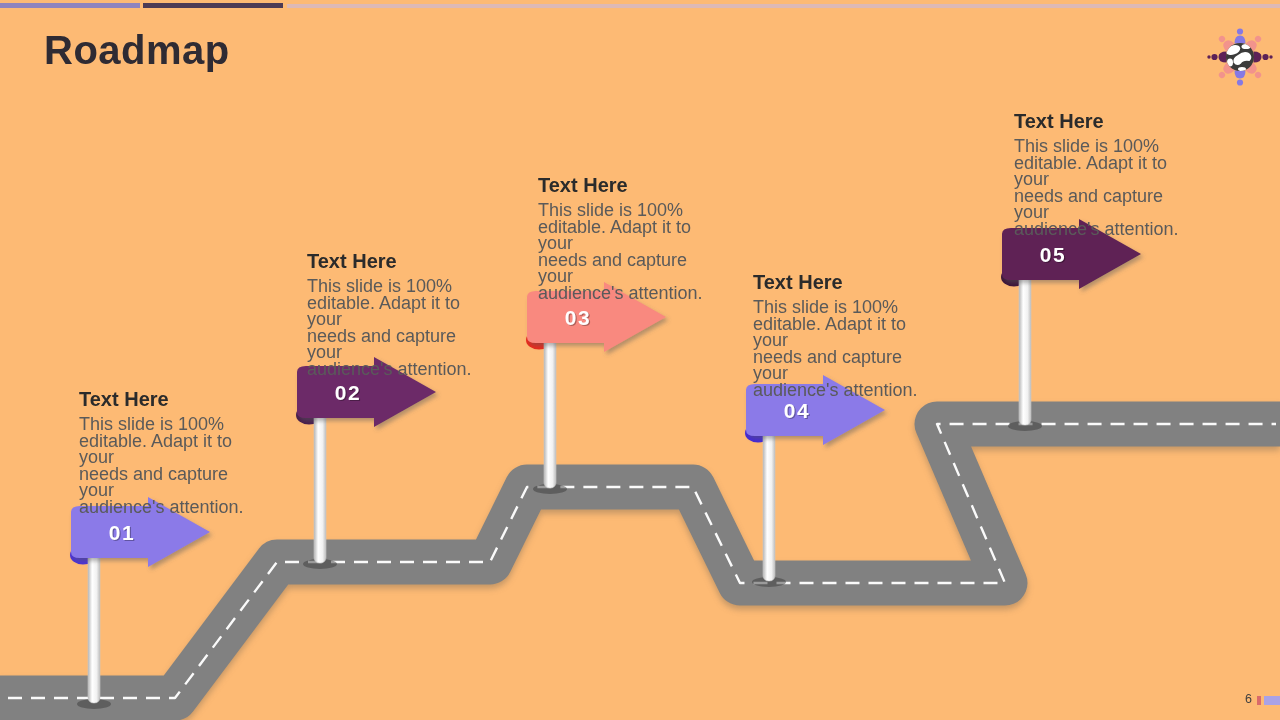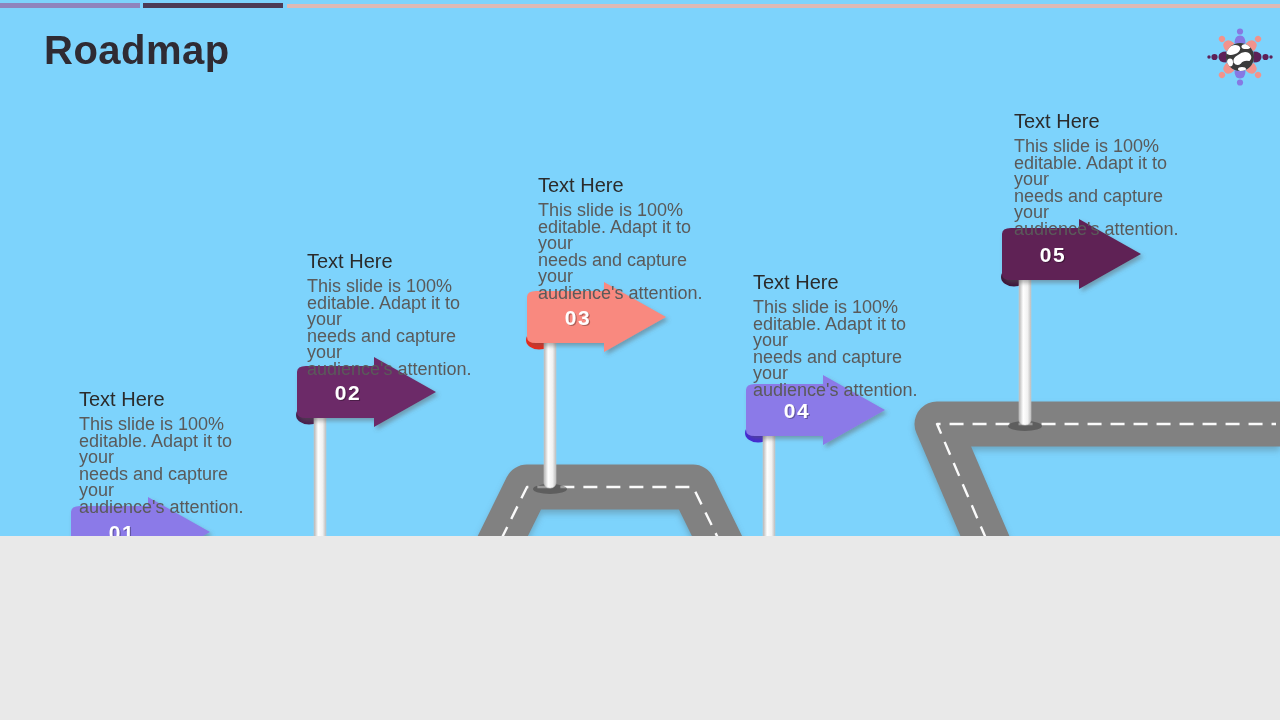--- a/index.html
+++ b/index.html
@@ -1,34 +1,34 @@
 <!DOCTYPE html>
 <html><head>
 <meta charset="utf-8">
 <style>
   html,body{margin:0;padding:0;background:#e9e9e9;}
-  .slide{position:relative;width:1280px;height:536px;background:#7dd3fc;overflow:hidden;
+  .slide{position:relative;width:1280px;height:720px;background:#fdba74;overflow:hidden;
          font-family:"Liberation Sans",sans-serif;}
   
   .bar{position:absolute;height:5px;top:3px;}
   .bar-right{height:4px;top:4px;}
   
   .title{position:absolute;left:44px;top:28px;font-size:40px;font-weight:bold;
          color:#2f2b33;letter-spacing:.5px;}
   
   .logo{position:absolute;left:1206px;top:24px;}
   
   .road-svg{position:absolute;left:0;top:0;filter:drop-shadow(0 4px 3px rgba(70,70,70,.30));}
   
   .sign{position:absolute;}
   .sign-num{font-family:"Liberation Sans",sans-serif;font-weight:bold;font-size:21px;
             letter-spacing:1.5px;text-anchor:middle;}
   
   .tblock{position:absolute;width:180px;}
-  .tblock h3{margin:0 0 6px 0;font-size:20px;line-height:22px;font-weight:normal;color:#2b2b2b;}
+  .tblock h3{margin:0 0 6px 0;font-size:20px;line-height:22px;font-weight:bold;color:#2b2b2b;}
   .bline{font-size:18px;line-height:16.6px;color:#5a5a5a;}
   
   .page-num{position:absolute;left:1238px;top:692px;width:14px;text-align:right;
             font-size:12.5px;color:#3f3f3f;}
   .foot-tick{position:absolute;left:1257px;top:696px;width:4px;height:9px;}
   .foot-bar{position:absolute;left:1264px;top:696px;width:16px;height:9px;}
 </style>
 </head>
 <body>
 

